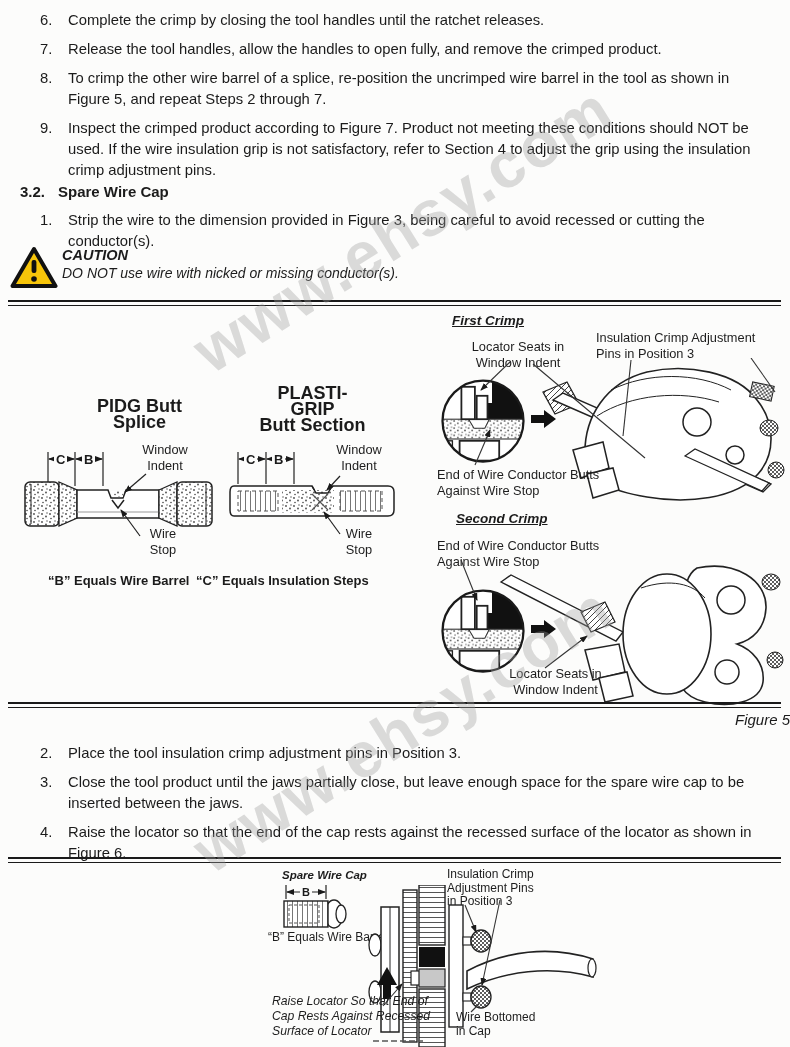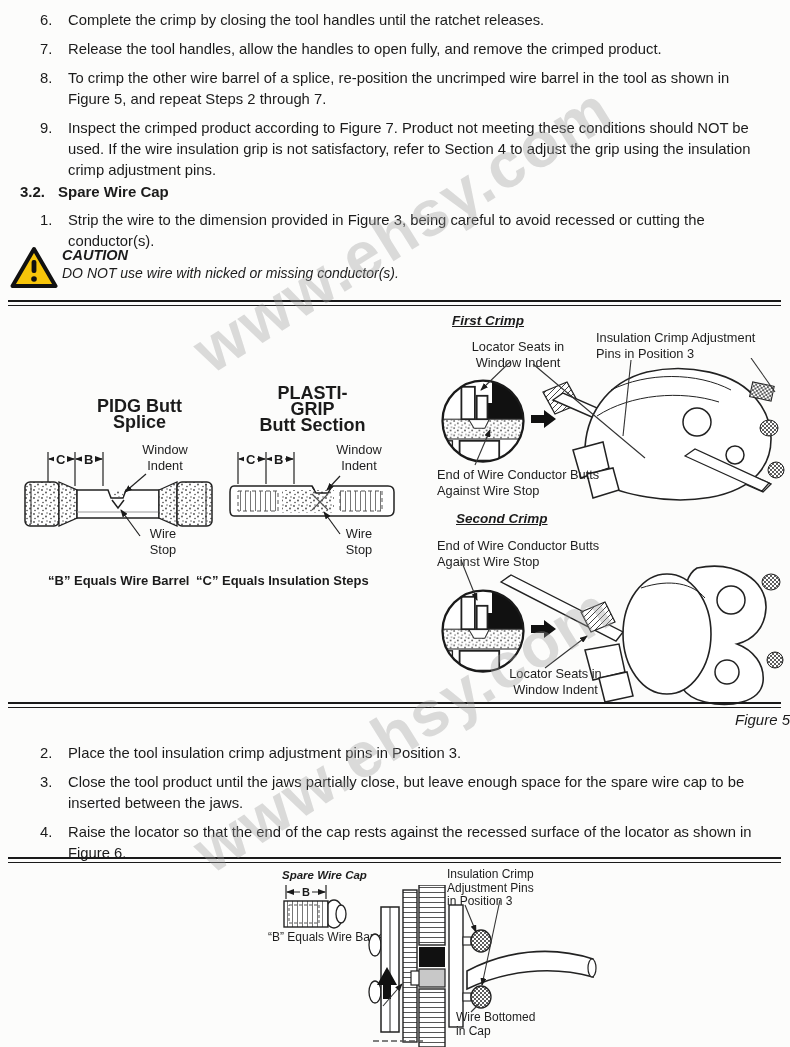--- a/index.html
+++ b/index.html
@@ -357,20 +357,25 @@
       <ellipse cx="116" cy="112" rx="10" ry="11" fill="url(#knurlP)" stroke="#222" stroke-width="1.3"></ellipse>
     </g>
     <polygon points="12,100 22,82 32,100 26,100 26,114 18,114 18,100" fill="#111"></polygon>
     <line x1="100" y1="20" x2="111" y2="47" stroke="#333" stroke-width="1.1" marker-end="url(#ah)"></line>
     <line x1="135" y1="15" x2="117" y2="100" stroke="#333" stroke-width="1.1" marker-end="url(#ah)"></line>
     <line x1="106" y1="127" x2="114" y2="119" stroke="#333" stroke-width="1.1"></line>
     <line x1="18" y1="121" x2="37" y2="99" stroke="#333" stroke-width="1.1" marker-end="url(#ah)"></line>
     <line x1="8" y1="156" x2="58" y2="156" stroke="#555" stroke-width="1.5" stroke-dasharray="6 3"></line>
   </svg>
 
+  <div class="lbl6 it" style="left:272px;top:994px;width:170px">
+    <div>Raise Locator So that End of</div>
+    <div>Cap Rests Against Recessed</div>
+    <div>Surface of Locator</div>
+  </div>
   <div class="lbl6" style="left:456px;top:1011px;width:100px">
     <div>Wire Bottomed</div>
     <div>in Cap</div>
   </div>
 
   <div class="watermark" style="left:180px;top:325px">www.ehsy.com</div>
   <div class="watermark" style="left:180px;top:825px">www.ehsy.com</div>
 
 </div>
 

